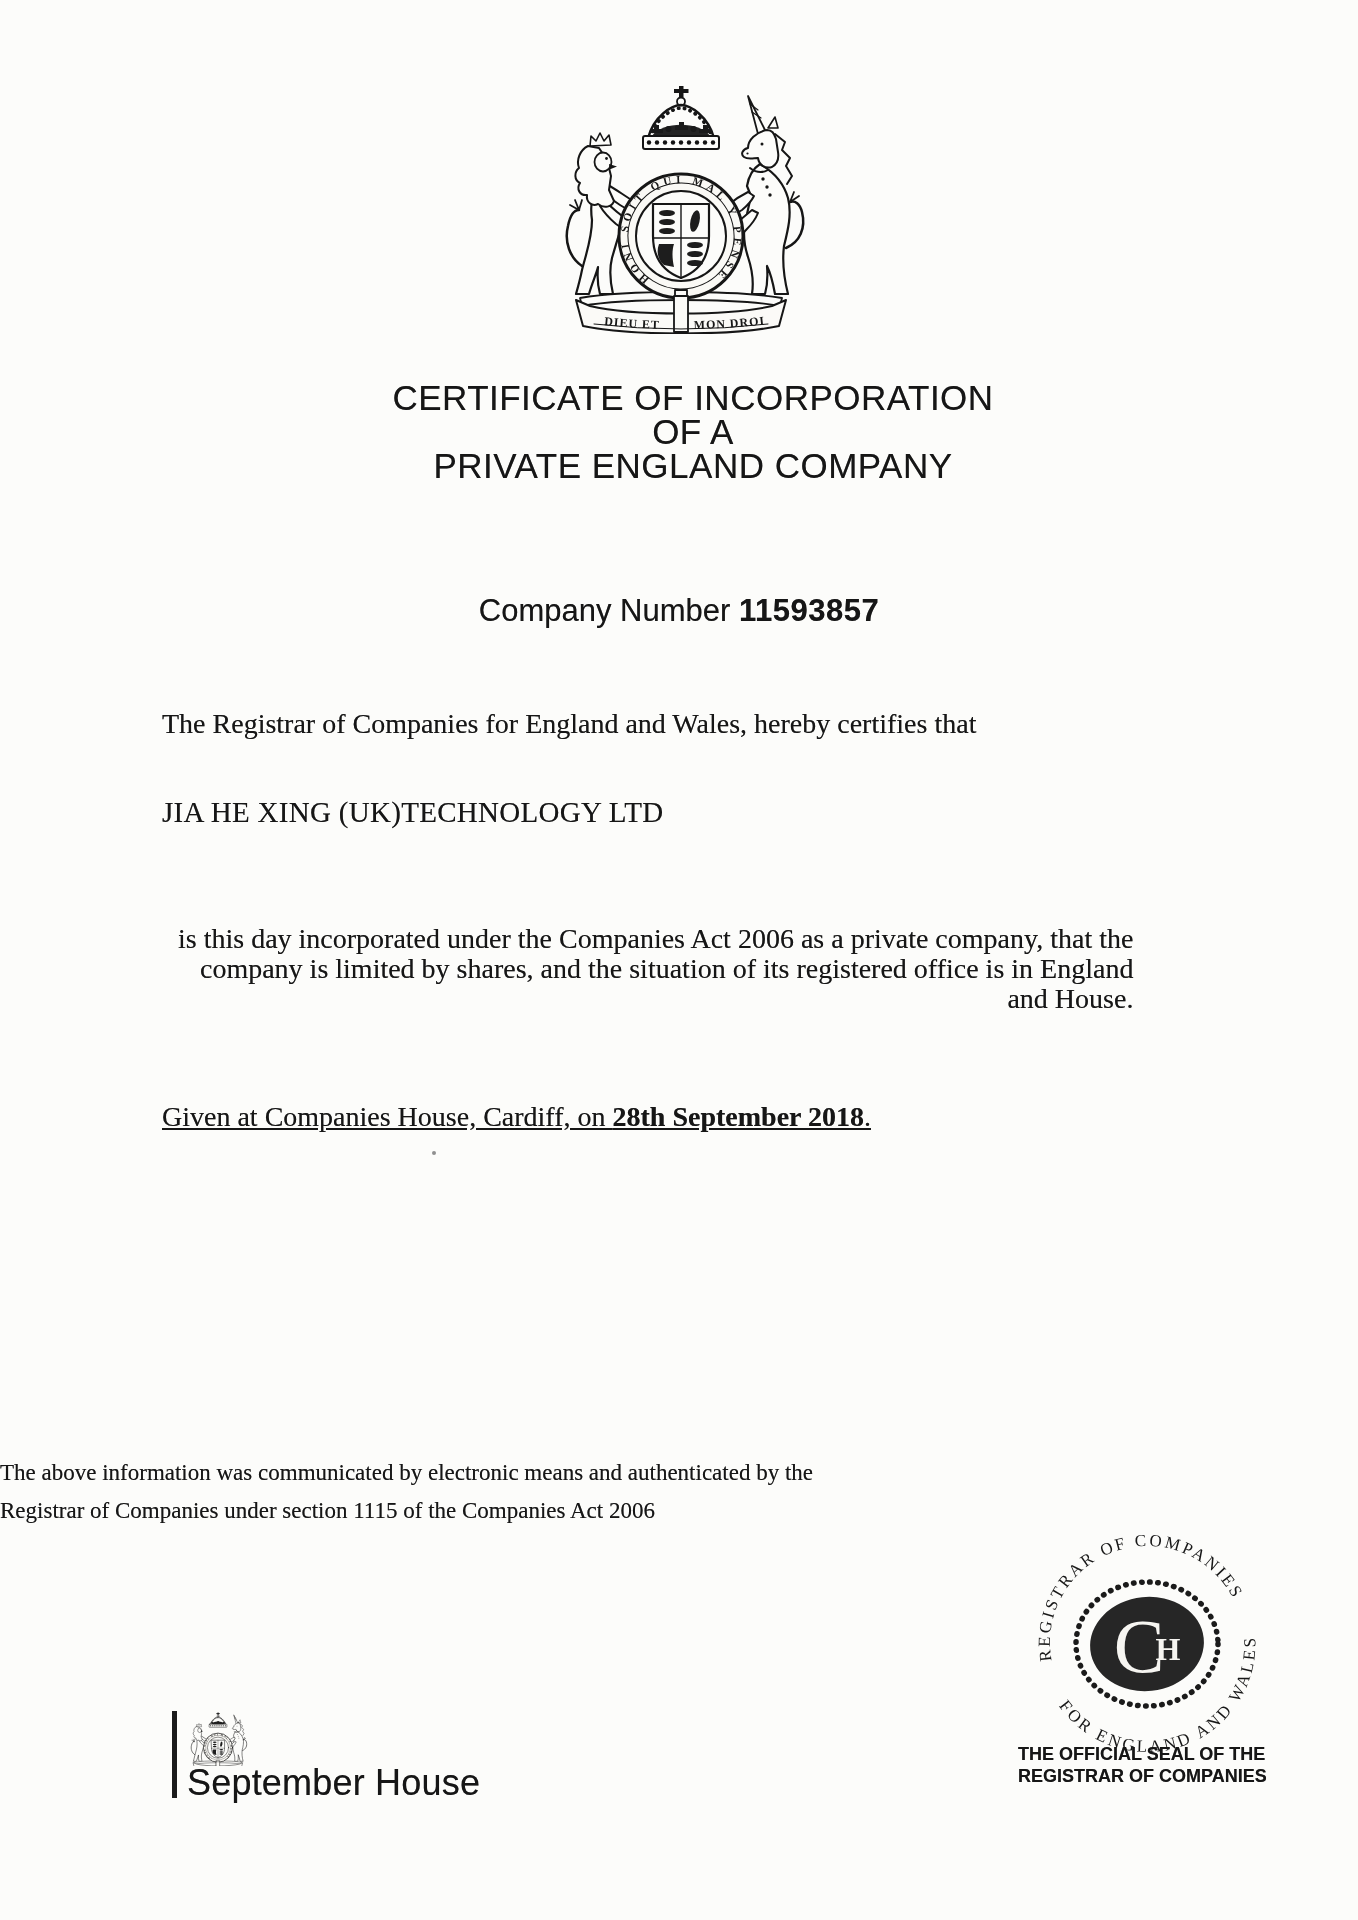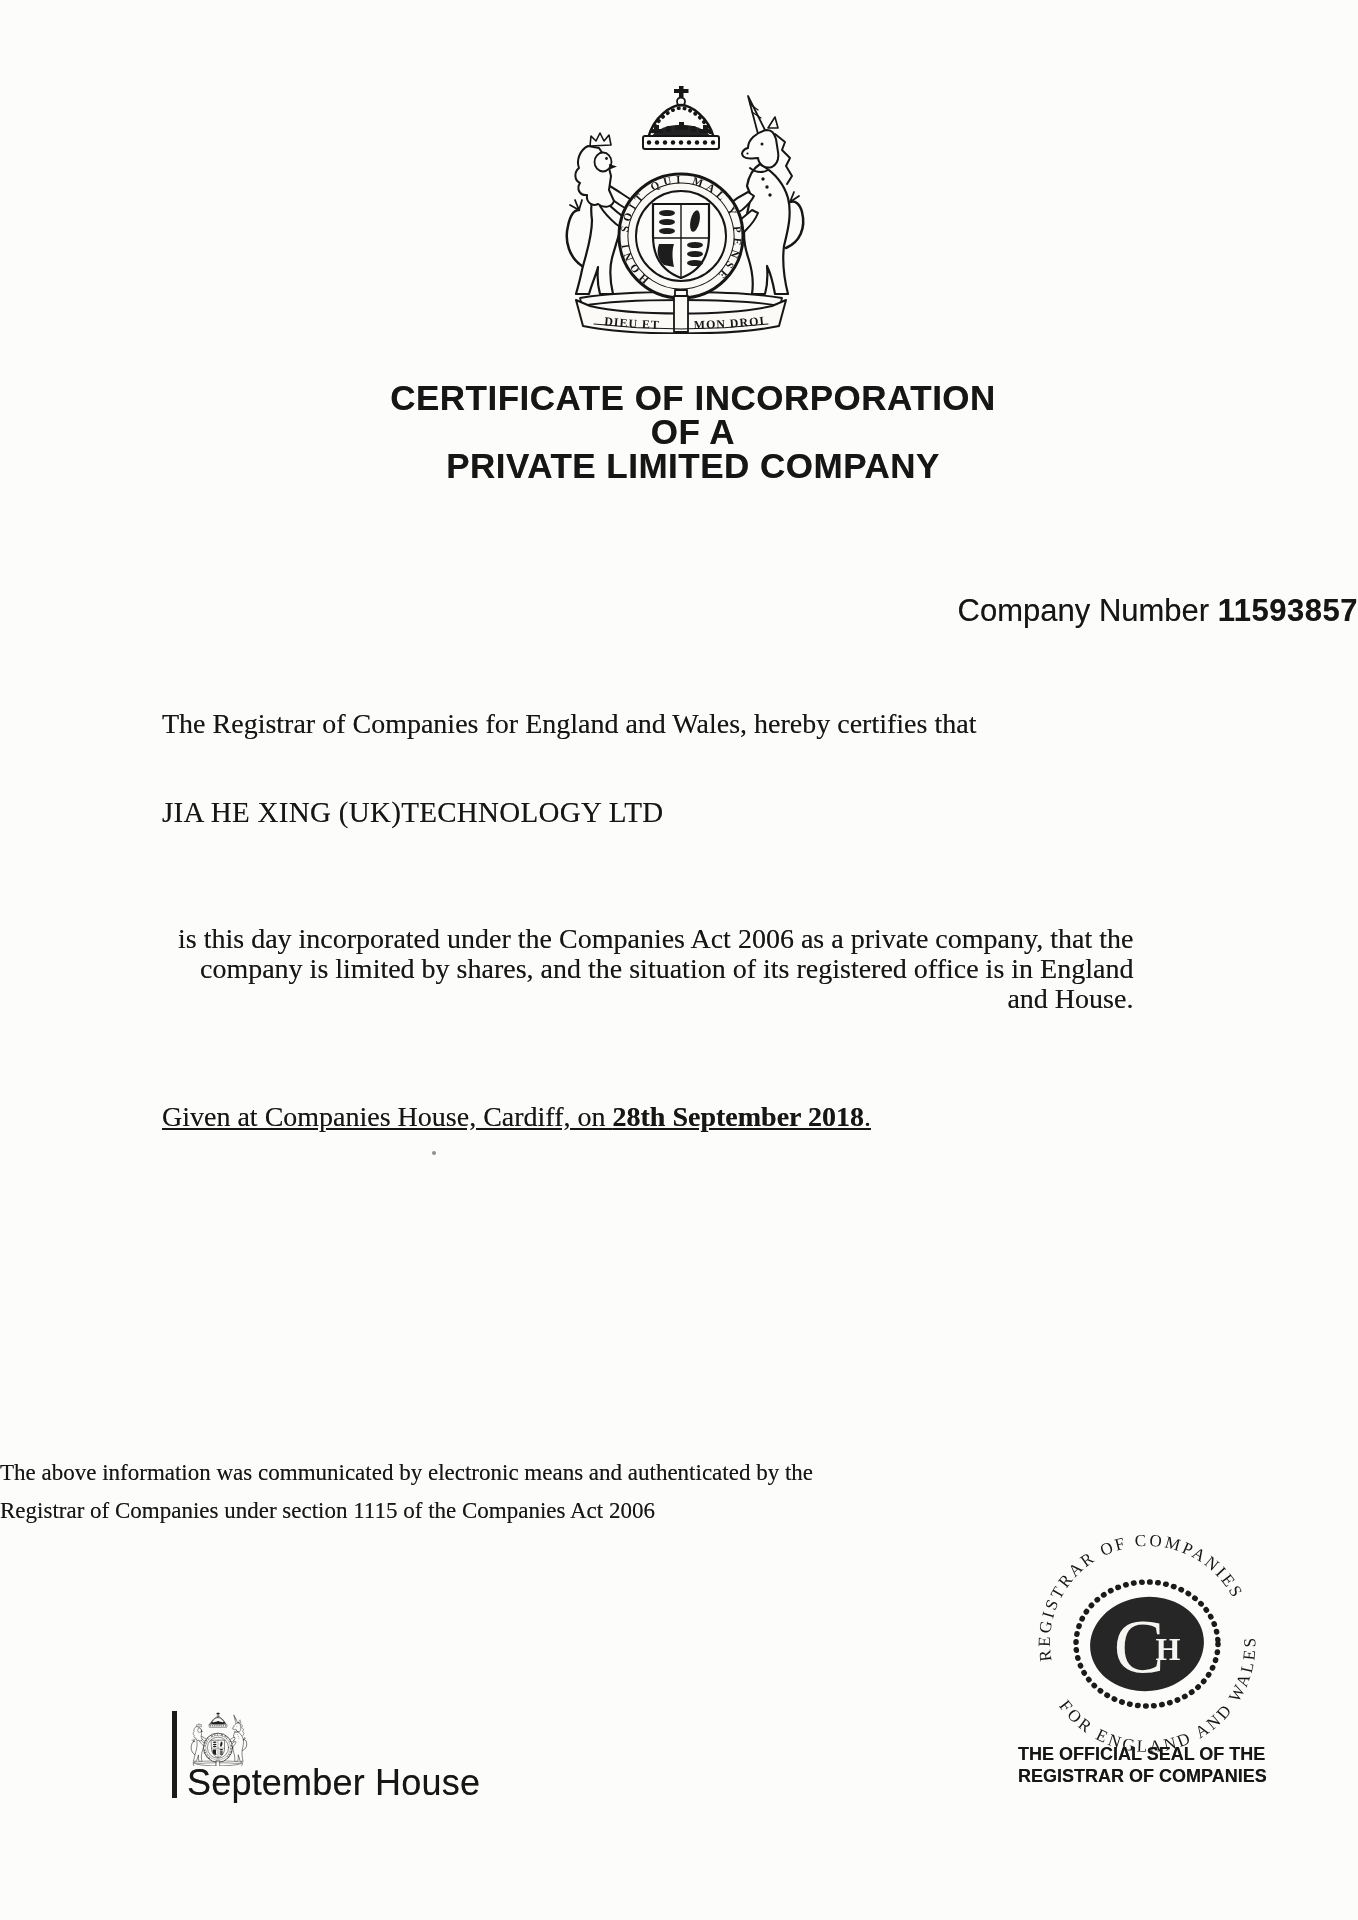--- a/index.html
+++ b/index.html
@@ -13,29 +13,29 @@
     color:#1a1a1a;
   }
   .abs{position:absolute;}
   
   .ink{color:#161616;text-shadow:0 0 .5px rgba(25,25,25,.55);text-align:right;}
 
   .title-block{
     left:4px;right:0;top:381px;
     text-align:center;
     font-family:"Liberation Sans", sans-serif;
-    font-weight:bold;
+    font-weight:normal;
     font-size:35px;line-height:34px;
     letter-spacing:.5px;
     white-space:nowrap;
     padding-left:24px;
   }
   .company-number{
     left:0;right:0;top:595px;
-    text-align:right;
+    text-align:center;
     font-family:"Liberation Sans", sans-serif;
     font-size:31px;line-height:31px;
     white-space:nowrap;
   }
   .company-number b{font-weight:bold;letter-spacing:.5px;}
   .body-line{
     left:162px;
     font-size:28px;line-height:28px;
     white-space:nowrap;
   }
@@ -183,21 +183,21 @@
         <text font-size="12" font-weight="bold" letter-spacing="1" fill="#161616" stroke="none">
           <textPath href="#mottoPath" startOffset="100">MON DROIT</textPath>
         </text>
       </g>
     </g>
   </svg>
 
   <div class="abs title-block ink">
     <div>CERTIFICATE OF INCORPORATION</div>
     <div>OF A</div>
-    <div>PRIVATE LIMITED COMPANY</div>
+    <div>PRIVATE ENGLAND COMPANY</div>
   </div>
 
   <div class="abs company-number ink">
     <span>Company Number</span>
     <b>11593857</b>
   </div>
 
   <div class="abs body-line ink" style="top:710px;">The Registrar of Companies for England and Wales, hereby certifies that</div>
 
   <div class="abs company-name ink">JIA HE XING (UK)TECHNOLOGY LTD</div>

